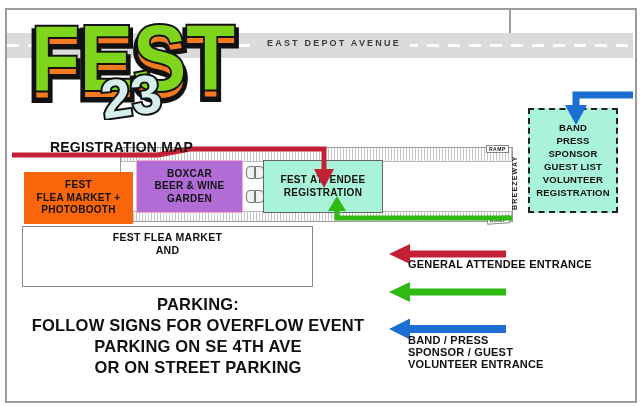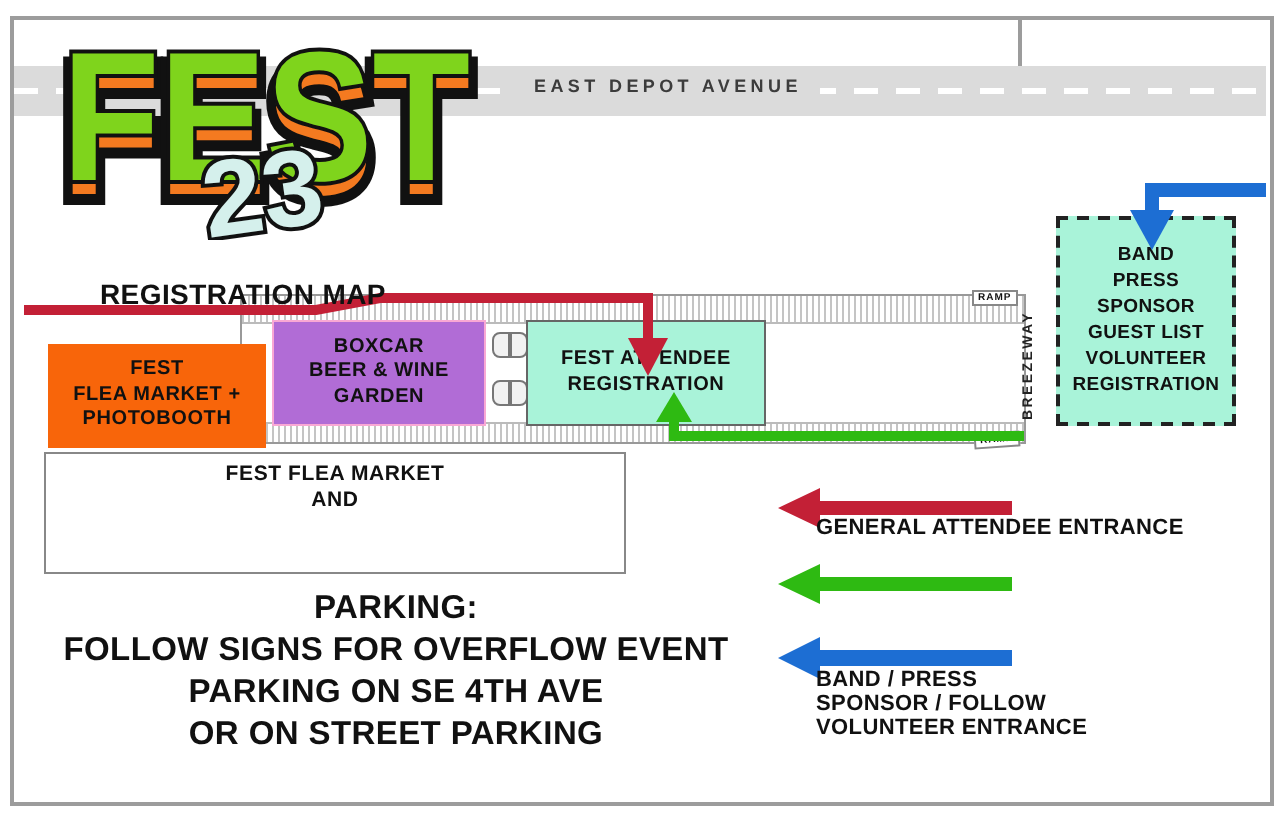--- a/index.html
+++ b/index.html
@@ -137,21 +137,21 @@
     <polygon points="389,254 410,244 410,250.5 506,250.5 506,257.5 410,257.5 410,264" fill="#c32036"></polygon>
     <polygon points="389,292 410,282 410,288.5 506,288.5 506,295.5 410,295.5 410,302" fill="#2eba12"></polygon>
     <polygon points="389,329 410,318.5 410,325 506,325 506,333 410,333 410,339.5" fill="#1d6ed3"></polygon>
   </svg>
 
   <div class="abs legend-label" id="legend-1">
     <div>GENERAL ATTENDEE ENTRANCE</div>
   </div>
   <div class="abs legend-label" id="legend-3">
     <div>BAND / PRESS</div>
-    <div>SPONSOR / FOLLOW</div>
+    <div>SPONSOR / GUEST</div>
     <div>VOLUNTEER ENTRANCE</div>
   </div>
 
   <div class="abs" id="parking">
     <div>PARKING:</div>
     <div>FOLLOW SIGNS FOR OVERFLOW EVENT</div>
     <div>PARKING ON SE 4TH AVE</div>
     <div>OR ON STREET PARKING</div>
   </div>
 

